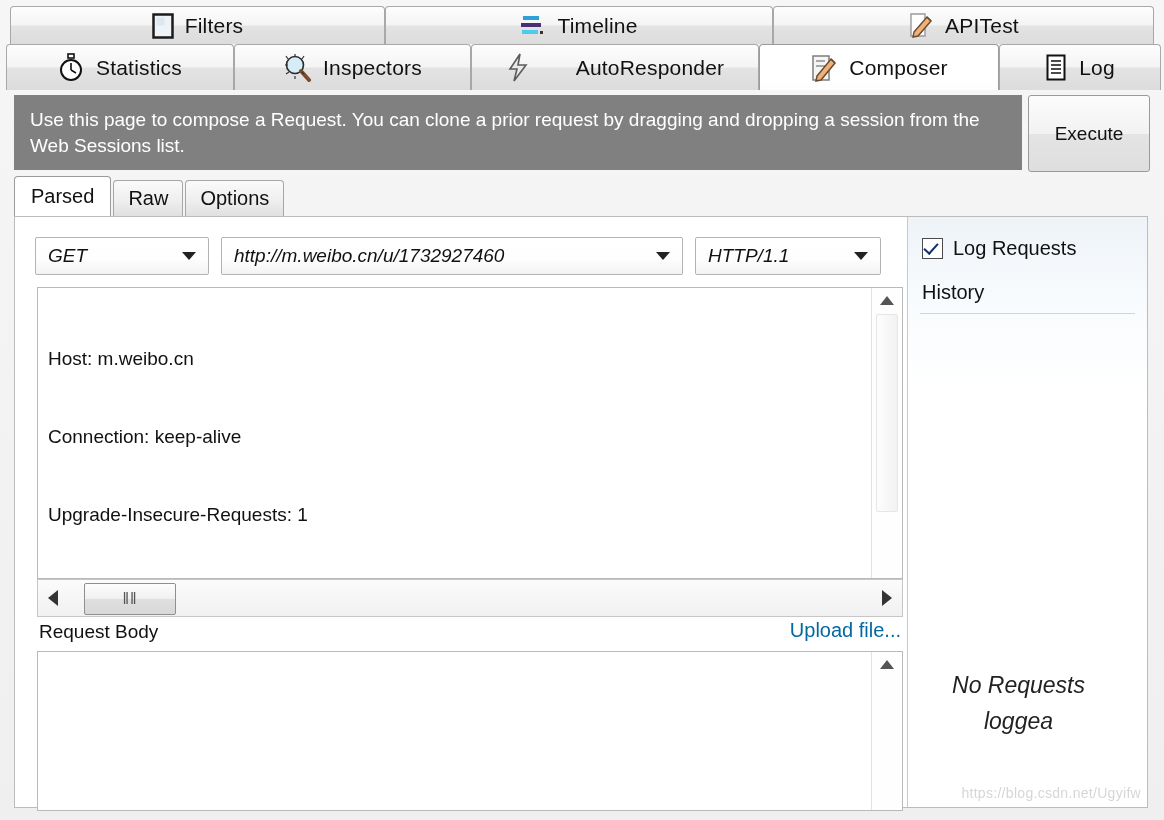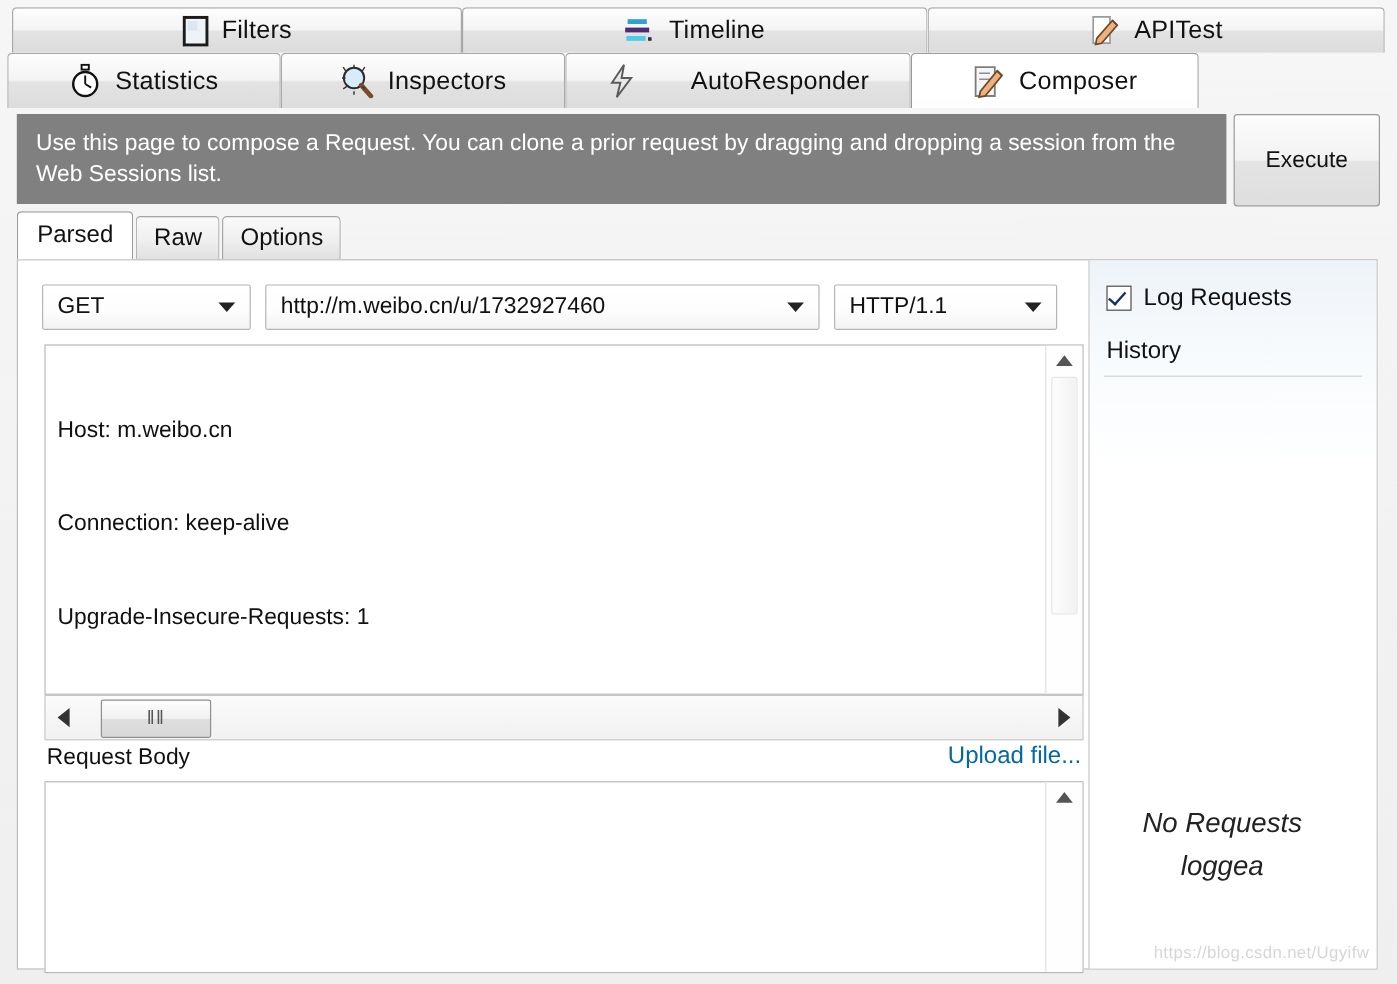--- a/index.html
+++ b/index.html
@@ -128,21 +128,21 @@
     box-sizing: border-box;
     height: 38px;
     background: linear-gradient(180deg,#ffffff 0%,#fdfdfd 60%,#f3f3f3 100%);
     border: 1px solid #b4b4b4;
     border-radius: 2px;
     display: flex; align-items: center;
     padding: 0 6px 0 12px;
     font-size: 19px; color: #111;
     cursor: default;
   }
-  .combo .val { flex: 1 1 auto; overflow: hidden; white-space: nowrap; }
+  .combo .val { flex: 1 1 auto; overflow: hidden; white-space: nowrap; font-style: italic; }
   .combo .arrow {
     flex: 0 0 auto;
     width: 0; height: 0;
     border-left: 7px solid transparent;
     border-right: 7px solid transparent;
     border-top: 8px solid #222;
     margin-left: 10px; margin-right: 6px;
   }
   .c-method { width: 174px; }
   .c-url    { width: 462px; }
@@ -370,20 +370,29 @@
         <svg width="28" height="30" viewBox="0 0 28 30">
           <path d="M3 3 h16 v24 h-16 z" fill="#f5f5f5" stroke="#7d7d7d" stroke-width="1.5"></path>
           <path d="M6 8 h9 M6 13 h9" stroke="#8d8d8d" stroke-width="1.3"></path>
           <path d="M7 23 L21 6 L25 10 L11 27 L6 28 Z" fill="#f0b07a" stroke="#6a4a2c" stroke-width="1.5"></path>
           <path d="M21 6 L25 10" stroke="#6a4a2c" stroke-width="1.5"></path>
         </svg>
       </span>
       <span class="tab-label">Composer</span>
     </div>
 
+    <div class="tab t-log">
+      <span class="ico">
+        <svg width="23" height="27" viewBox="0 0 23 27">
+          <rect x="2.5" y="1.5" width="17" height="24" fill="#fff" stroke="#111" stroke-width="2"></rect>
+          <path d="M6 7 h10 M6 11 h10 M6 15 h10 M6 19 h10" stroke="#111" stroke-width="1.5"></path>
+        </svg>
+      </span>
+      <span class="tab-label">Log</span>
+    </div>
   </div>
 
   <div class="banner">Use this page to compose a Request. You can clone a prior request by dragging and dropping a session from the Web Sessions list.</div>
   <div class="execute-btn">
     <span>Execute</span>
   </div>
 
   <div class="subtabs">
     <div class="subtab active">
       <span>Parsed</span>

